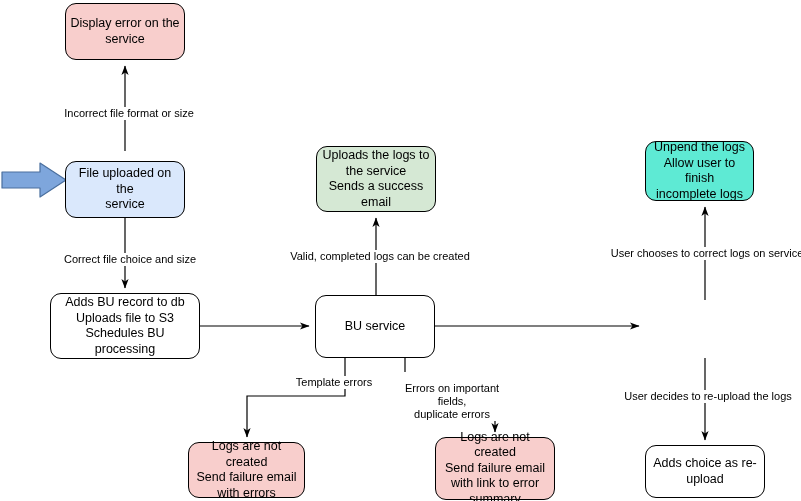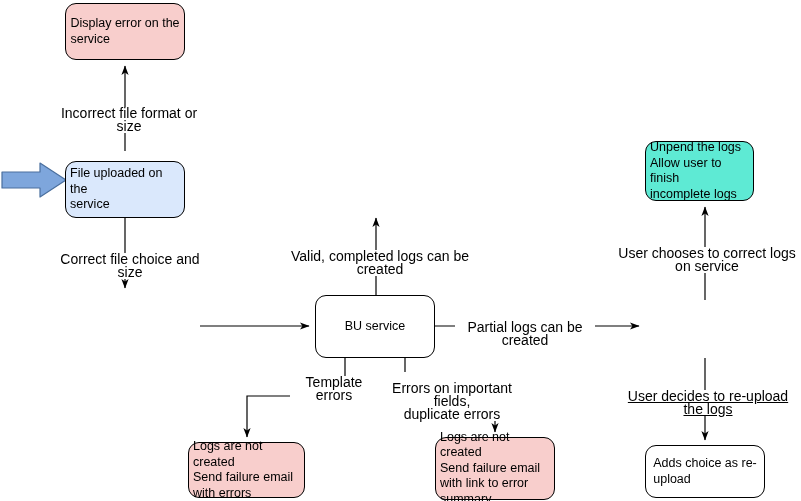--- a/index.html
+++ b/index.html
@@ -24,30 +24,31 @@
     pointer-events: none;
   }
   .node {
     position: absolute;
     box-sizing: border-box;
     border: 1px solid #000000;
     border-radius: 11px;
     display: flex;
     align-items: center;
     justify-content: center;
+    text-align: center;
     font-size: 12.5px;
     line-height: 15.5px;
     color: #000000;
     background: #ffffff;
     white-space: pre-line;
     padding: 2px 4px;
   }
   .edge-label {
     position: absolute;
-    font-size: 14px;
+    font-size: 11px;
     line-height: 13px;
     color: #000000;
     text-align: center;
     background: #ffffff;
     white-space: pre-line;
     padding: 0 2px;
   }
 </style>
 </head>
 <body>
@@ -102,21 +103,28 @@
       <path d="M2,172 L40,172 L40,163 L66,180 L40,197 L40,188 L2,188 Z" fill="#7ea6dc" stroke="#4a6f9e" stroke-width="1.2" stroke-linejoin="round"></path>
     </g>
   </svg>
 
   <div class="node" style="left:65px; top:3px; width:120px; height:57px; background:#f8cecc;">Display error on the
 service</div>
 
   <div class="node" style="left:65px; top:151px; width:120px; height:57px; background:#dae8fc;margin-top:10px;">File uploaded on the
 service</div>
 
+  <div class="node" style="left:50px; top:293px; width:150px; height:66px; background:#ffffff;">Adds BU record to db
+Uploads file to S3
+Schedules BU processing</div>
 
+  <div class="node" style="left:316px; top:146px; width:120px; height:66px; background:#d5e8d4;">Uploads the logs to
+the service
+Sends a success
+email</div>
 
   <div class="node" style="left:315px; top:295px; width:120px; height:63px; background:#ffffff;">BU service</div>
 
   <div class="node" style="left:645px; top:141px; width:109px; height:60px; background:#5eead4;">Unpend the logs
 Allow user to finish
 incomplete logs</div>
 
 
   <div class="node" style="left:188px; top:442px; width:117px; height:56px; background:#f8cecc;">Logs are not created
 Send failure email
@@ -129,24 +137,23 @@
 
   <div class="node" style="left:645px; top:445px; width:120px; height:53px; background:#ffffff;">Adds choice as re-
 upload</div>
 
   <div class="edge-label" style="left:57px; top:107px; width:140px;">Incorrect file format or size</div>
 
   <div class="edge-label" style="left:58px; top:253px; width:140px;">Correct file choice and size</div>
 
   <div class="edge-label" style="left:284px; top:250px; width:188px;">Valid, completed logs can be created</div>
 
-  <div class="edge-label" style="left:455px; top:321px; width:136px;">Partial logs can be created</div>
 
   <div class="edge-label" style="left:608px; top:247px; width:194px;">User chooses to correct logs on service</div>
 
-  <div class="edge-label" style="left:620px; top:390px; width:172px;text-decoration:underline;">User decides to re-upload the logs</div>
+  <div class="edge-label" style="left:620px; top:390px; width:172px;">User decides to re-upload the logs</div>
 
   <div class="edge-label" style="left:290px; top:376px; width:84px;">Template errors</div>
 
   <div class="edge-label" style="left:390px; top:382px; width:120px;">Errors on important fields,
 duplicate errors</div>
 
 </div>
 
 </body></html>

